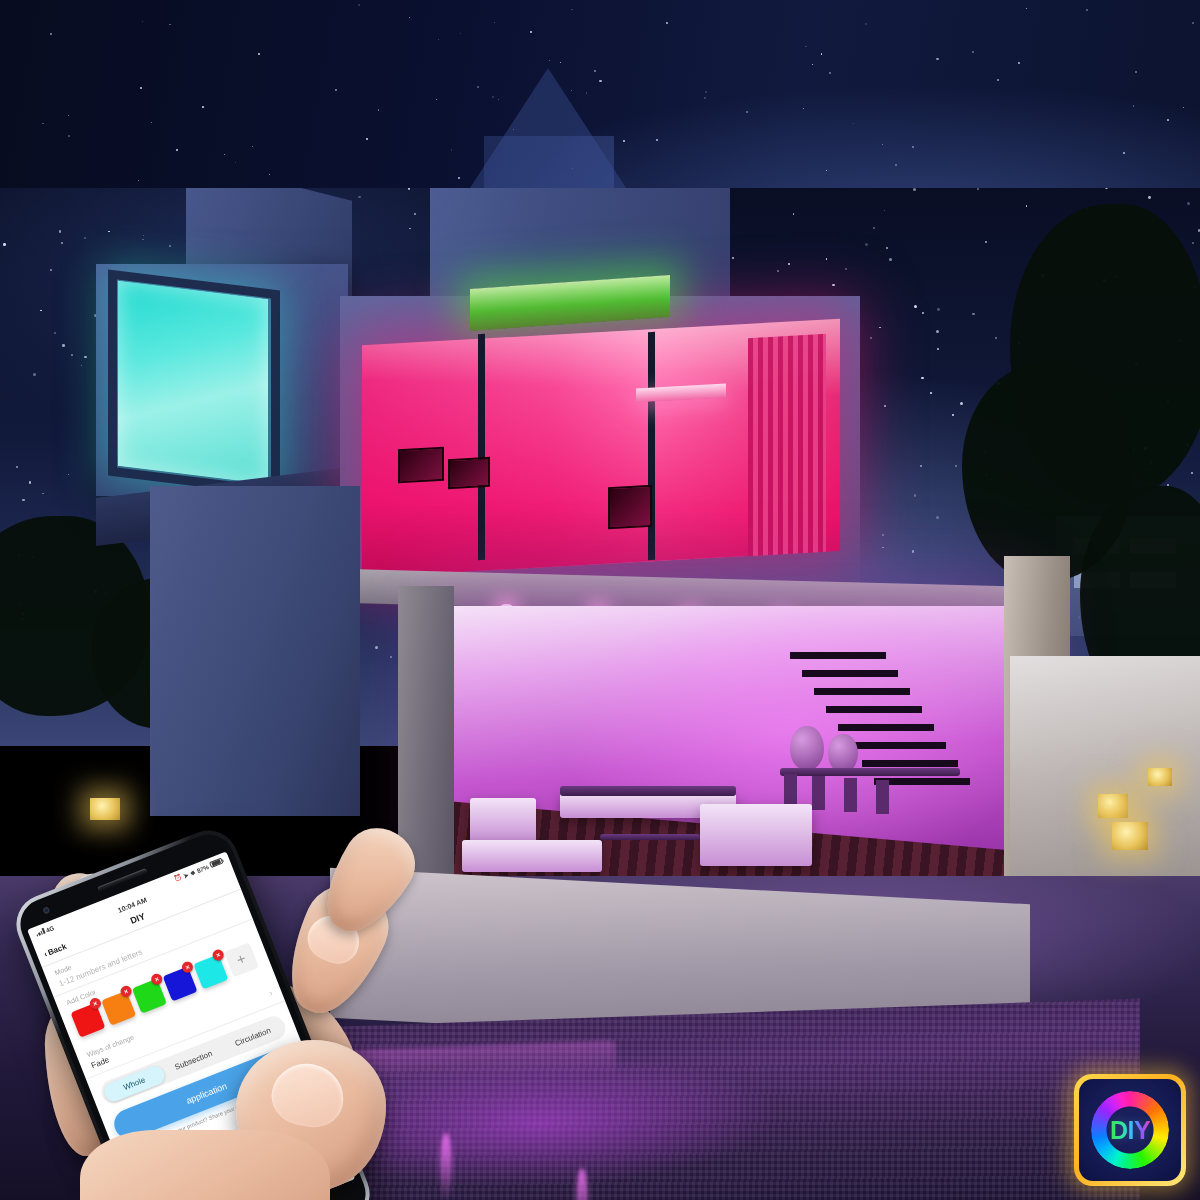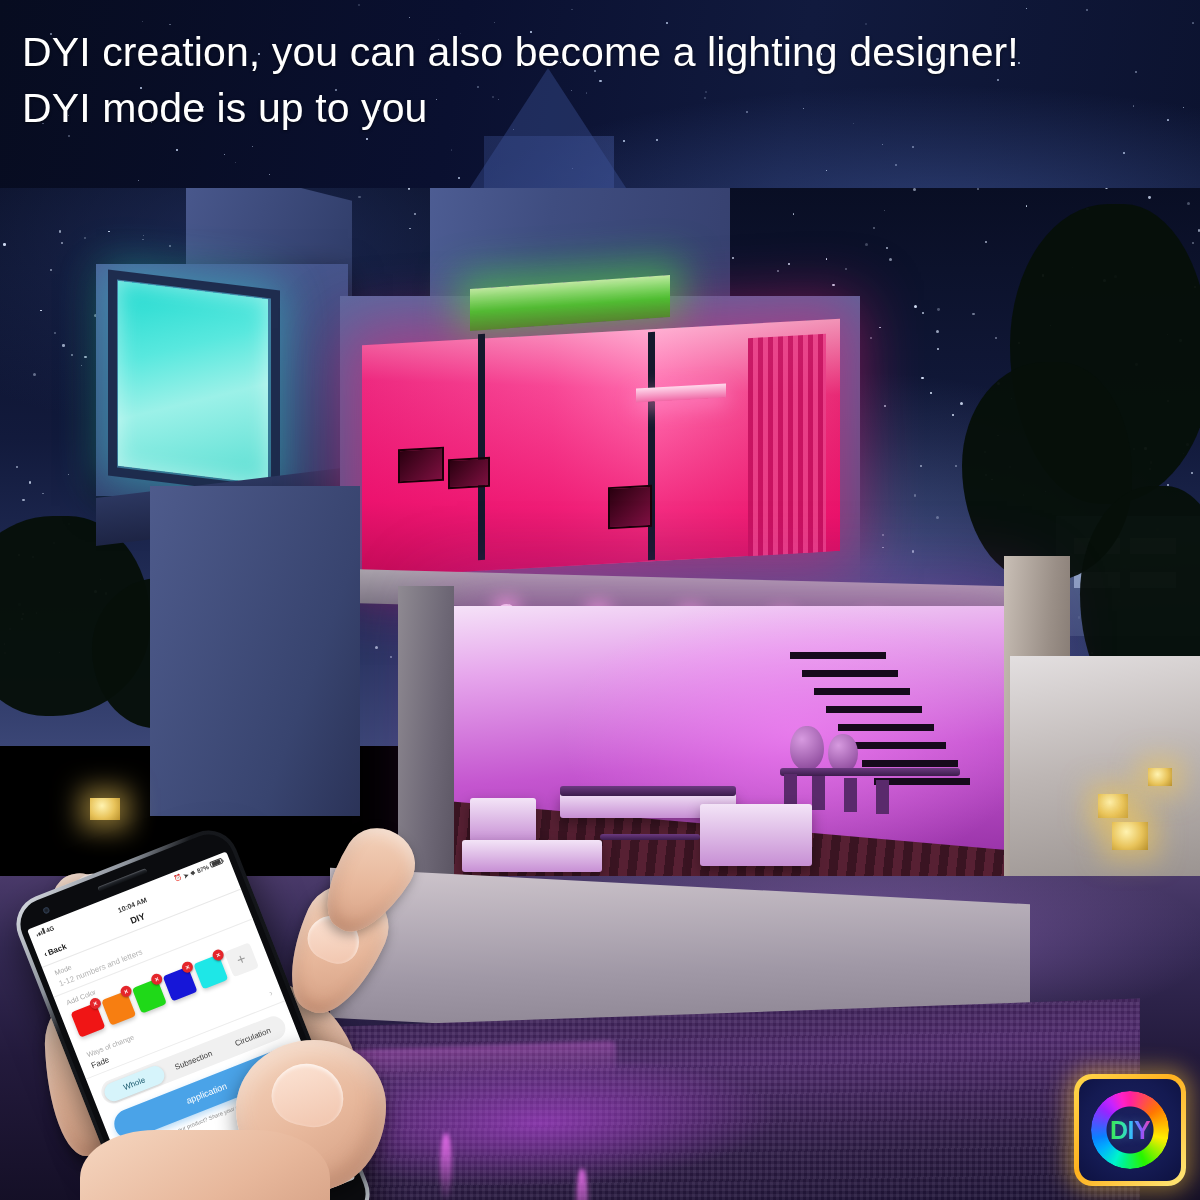--- a/index.html
+++ b/index.html
@@ -377,22 +377,20 @@
         <span class="st" style="left:269.3px;top:173.9px;width:1.2px;height:1.2px;opacity:0.72"></span>
         <span class="st" style="left:1135.3px;top:70.9px;width:2.2px;height:2.2px;opacity:0.52"></span>
         <span class="st" style="left:666.1px;top:22.1px;width:2.4px;height:2.4px;opacity:0.84"></span>
         <span class="st" style="left:437.7px;top:39.2px;width:1.1px;height:1.1px;opacity:0.33"></span>
         <span class="st" style="left:623.0px;top:140.3px;width:2.2px;height:2.2px;opacity:0.91"></span>
         <span class="st" style="left:593.8px;top:69.8px;width:2.5px;height:2.5px;opacity:0.58"></span>
         <span class="st" style="left:493.7px;top:21.5px;width:1.5px;height:1.5px;opacity:0.36"></span>
       </div>
     <div id="bannerPeakBody"></div>
     <div id="bannerPeak"></div>
-    <h1>DYI creation, you can also become a lighting designer!
-DYI mode is up to you</h1>
   </div>
 
   <div id="scene">
 
     <div id="sky">
         <span class="st" style="left:571.4px;top:224.9px;width:1.1px;height:1.1px;opacity:0.61"></span>
         <span class="st" style="left:529.5px;top:76.1px;width:3.0px;height:3.0px;opacity:0.96"></span>
         <span class="st" style="left:151.1px;top:303.7px;width:1.4px;height:1.4px;opacity:0.66"></span>
         <span class="st" style="left:936.1px;top:144.2px;width:3.1px;height:3.1px;opacity:0.67"></span>
         <span class="st" style="left:491.5px;top:240.9px;width:2.4px;height:2.4px;opacity:0.31"></span>

